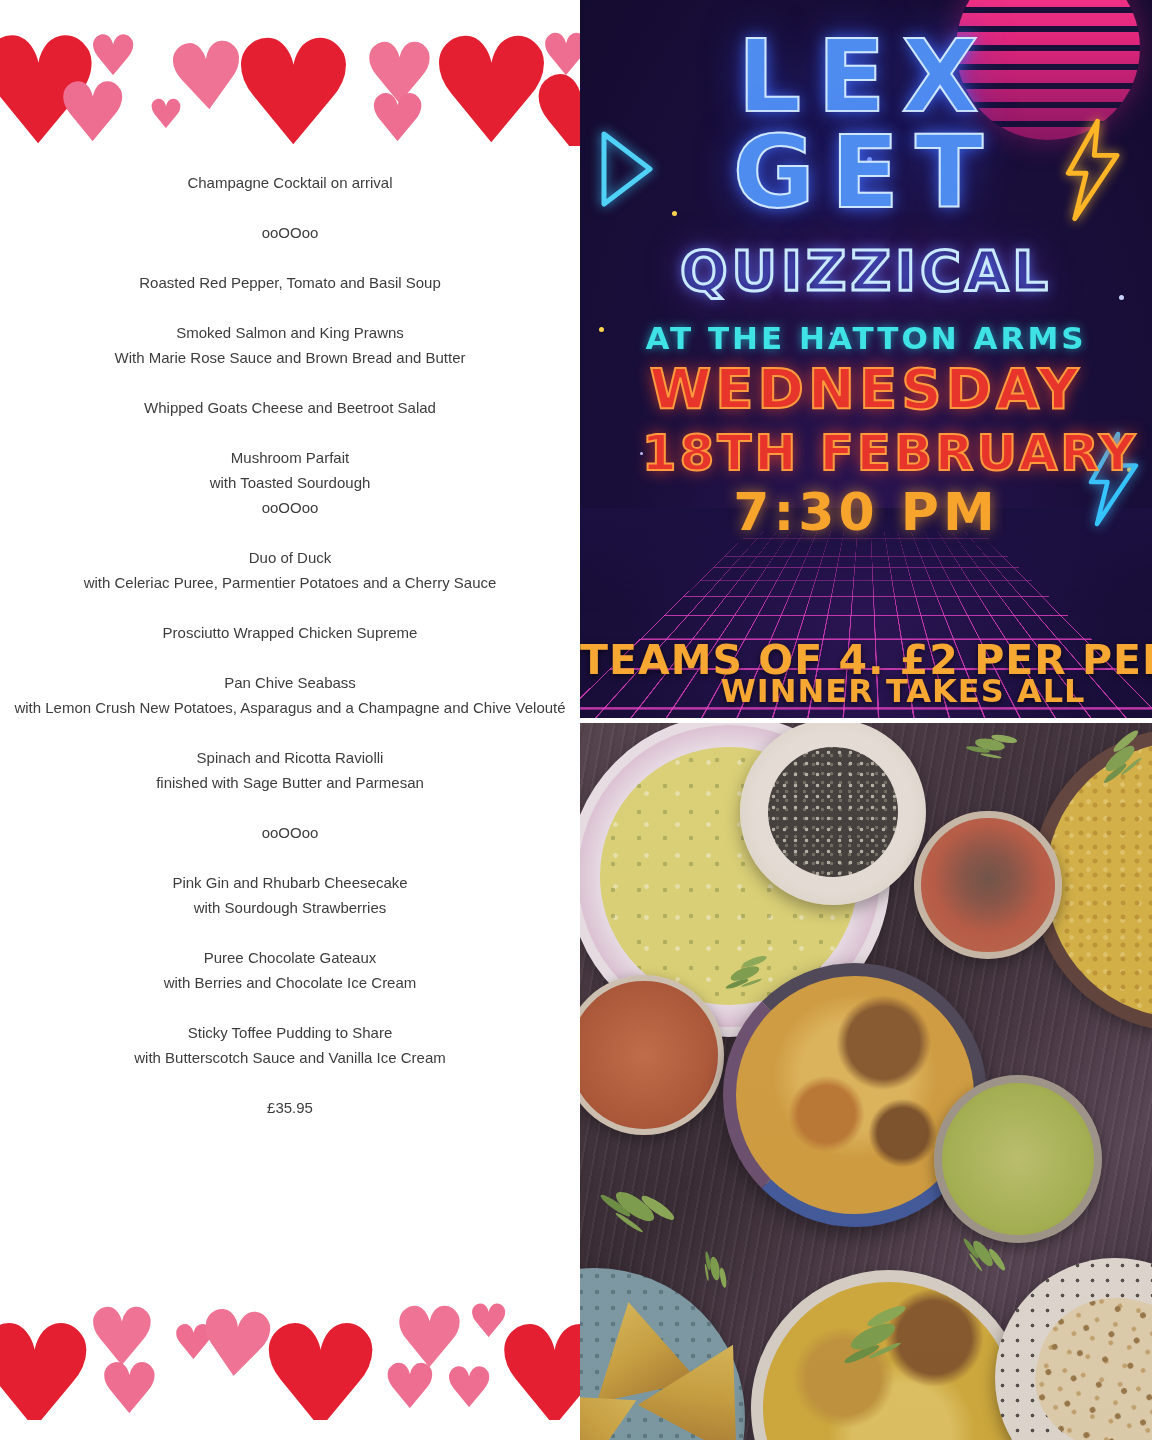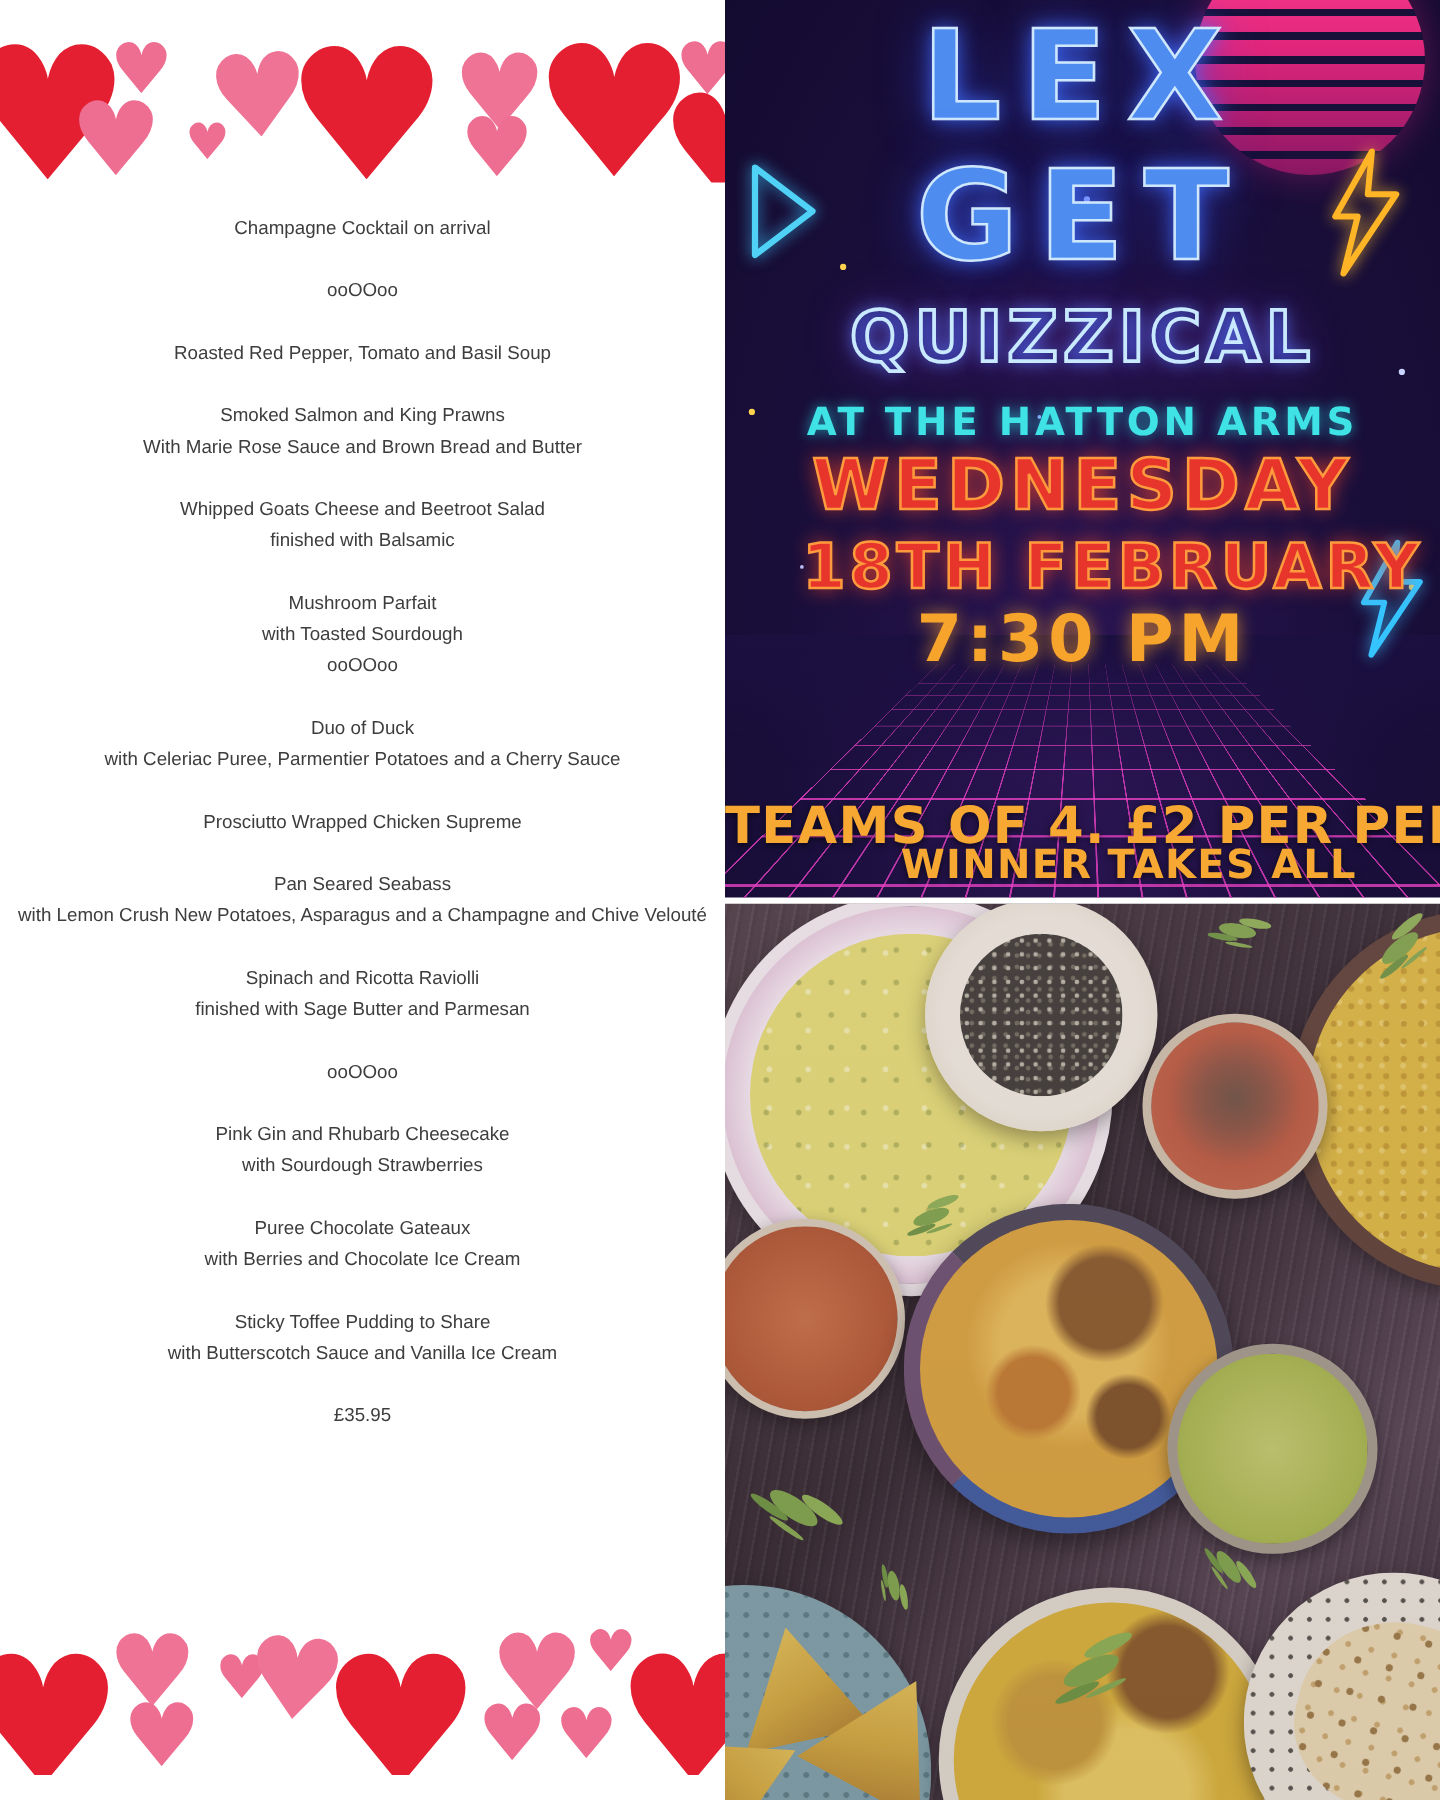--- a/index.html
+++ b/index.html
@@ -20,21 +20,21 @@
   
   .right-col{position:absolute;left:580px;top:0;width:572px;height:1440px;background:#fff;}
 
   
   .poster{position:absolute;left:0;top:0;width:572px;height:718px;overflow:hidden;
           background:radial-gradient(ellipse at 50% 80%, #2c1554 0%, #1a0f3c 55%, #140b30 100%);}
   .poster-line{position:absolute;left:0;width:100%;text-align:center;white-space:nowrap;
                font-family:"DejaVu Sans",sans-serif;font-weight:bold;}
   .t-neon-blue{color:#4f8cf0;-webkit-text-stroke:2px rgba(214,238,255,.95);
                text-shadow:0 0 16px rgba(64,110,255,.9),0 0 42px rgba(50,80,255,.55);}
-  .t-lex{top:2px;font-size:100px;letter-spacing:16px;}
+  .t-lex{top:18px;font-size:100px;letter-spacing:16px;}
   .t-get{top:114px;font-size:100px;letter-spacing:16px;}
   .t-quiz{top:238px;font-size:56px;letter-spacing:4px;color:rgba(46,44,150,.30);
           -webkit-text-stroke:3px #c9e9ff;
           text-shadow:0 0 14px rgba(90,120,255,.85),0 0 34px rgba(140,70,220,.5);}
   .t-venue{top:320px;font-size:31px;letter-spacing:3px;color:#3fe3e6;
            text-shadow:0 0 10px rgba(40,220,230,.65);}
   .t-day{top:356px;font-size:56px;letter-spacing:4px;color:#e8352c;
          -webkit-text-stroke:2px #ff9a3d;text-shadow:0 0 16px rgba(255,70,40,.8);}
   .t-date{top:424px;font-size:50px;letter-spacing:3px;color:#e8352c;
           -webkit-text-stroke:2px #ff9a3d;text-shadow:0 0 16px rgba(255,70,40,.8);margin-left:24px;}
@@ -155,36 +155,35 @@
       </div>
       <div class="block">
         <div class="menu-line">Roasted Red Pepper, Tomato and Basil Soup</div>
       </div>
       <div class="block">
         <div class="menu-line">Smoked Salmon and King Prawns</div>
         <div class="menu-line">With Marie Rose Sauce and Brown Bread and Butter</div>
       </div>
       <div class="block">
         <div class="menu-line">Whipped Goats Cheese and Beetroot Salad</div>
-        <div class="menu-line">finished with Balsamic</div>
       </div>
       <div class="block">
         <div class="menu-line">Mushroom Parfait</div>
         <div class="menu-line">with Toasted Sourdough</div>
         <div class="menu-line">ooOOoo</div>
       </div>
       <div class="block">
         <div class="menu-line">Duo of Duck</div>
         <div class="menu-line">with Celeriac Puree, Parmentier Potatoes and a Cherry Sauce</div>
       </div>
       <div class="block">
         <div class="menu-line">Prosciutto Wrapped Chicken Supreme</div>
       </div>
       <div class="block">
-        <div class="menu-line">Pan Seared Seabass</div>
+        <div class="menu-line">Pan Chive Seabass</div>
         <div class="menu-line">with Lemon Crush New Potatoes, Asparagus and a Champagne and Chive Velouté</div>
       </div>
       <div class="block">
         <div class="menu-line">Spinach and Ricotta Raviolli</div>
         <div class="menu-line">finished with Sage Butter and Parmesan</div>
       </div>
       <div class="block">
         <div class="menu-line">ooOOoo</div>
       </div>
       <div class="block">

